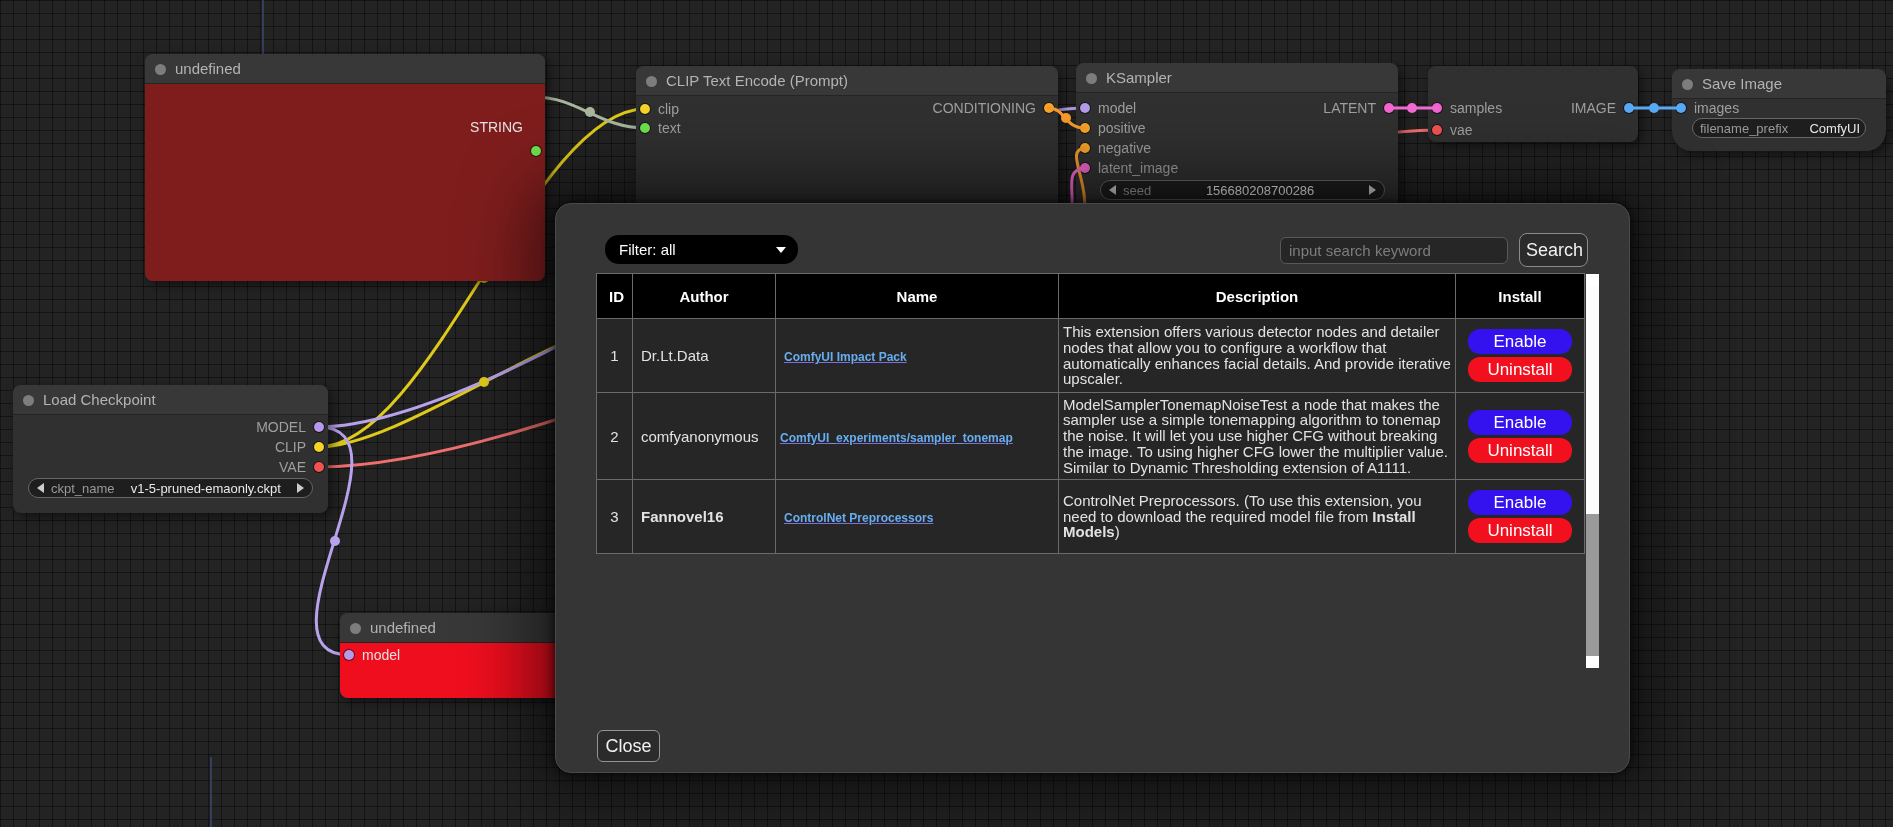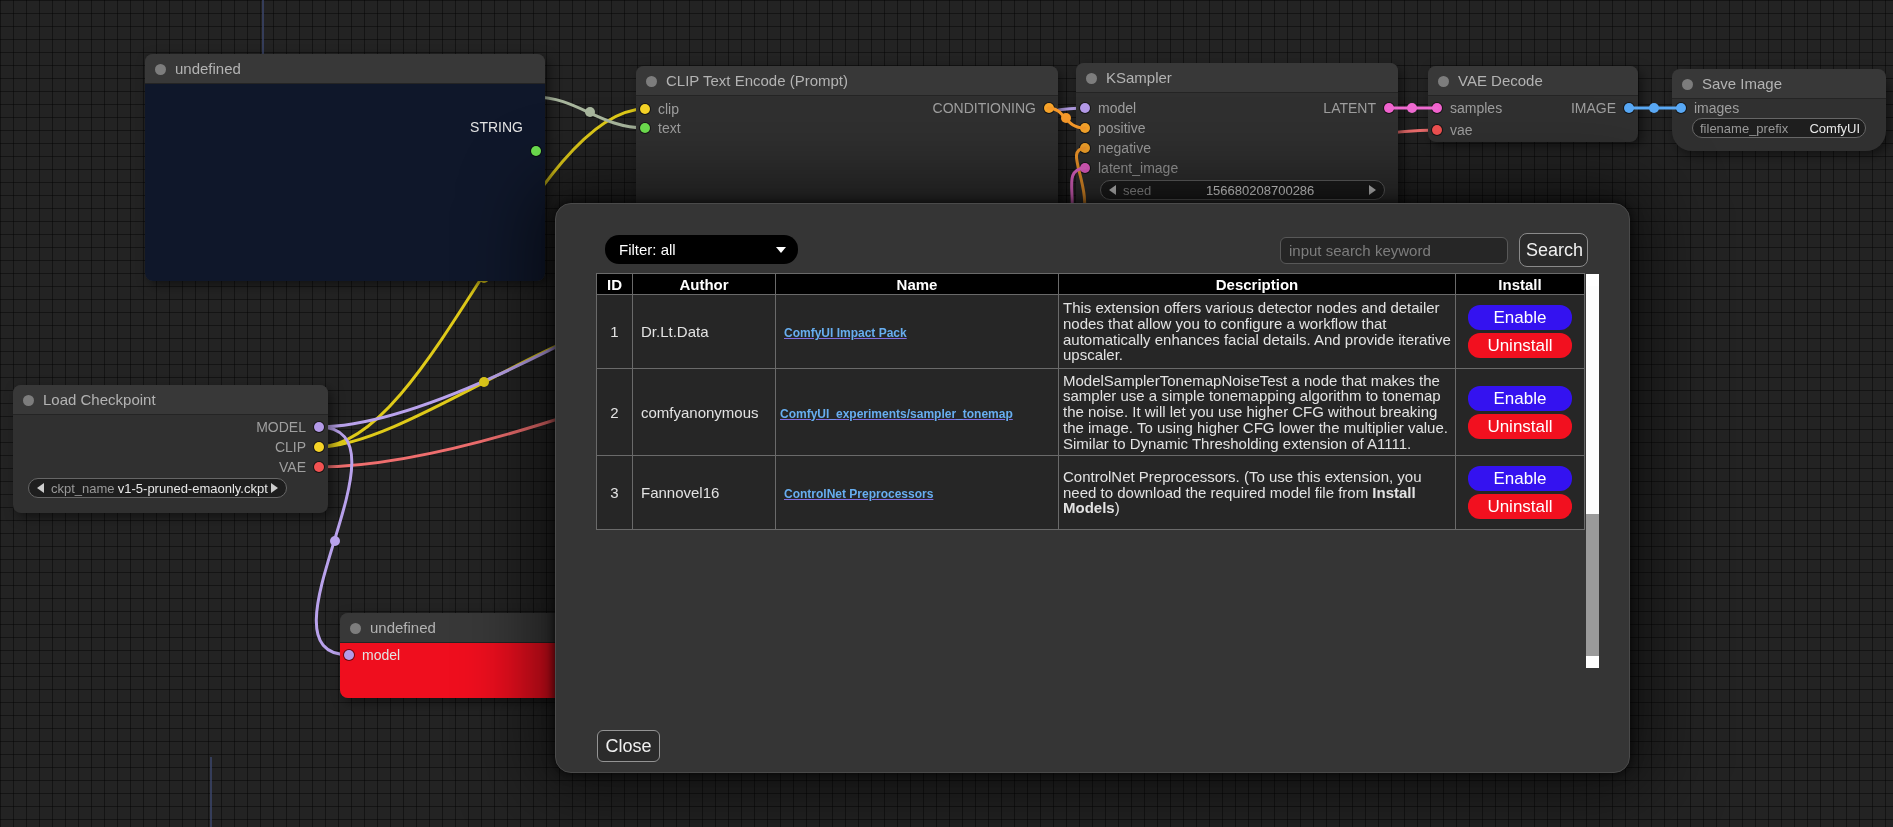--- a/index.html
+++ b/index.html
@@ -52,21 +52,21 @@
   #search-input{position:absolute;left:724px;top:33px;width:228px;height:27px;background:#262626;
     border:1px solid #585858;border-radius:6px;box-sizing:border-box;color:#ddd;font-size:15px;
     padding:0 8px;font-family:"Liberation Sans",sans-serif;}
   #search-input::placeholder{color:#7d7d7d;}
   #search-btn{position:absolute;left:963px;top:29px;width:69px;height:34px;background:#2b2b2b;
     border:1px solid #8a8a8a;border-radius:8px;color:#f0f0f0;font-size:18px;cursor:pointer;
     font-family:"Liberation Sans",sans-serif;}
   #scrollwrap{position:absolute;left:40px;top:69px;width:1003px;height:396px;}
   table.ext{border-collapse:collapse;width:988px;table-layout:fixed;}
   table.ext th{background:#000;color:#fff;font-size:15px;font-weight:bold;height:20px;
-    border:1px solid #6a6a6a;padding:0;}
+    border:1px solid #6a6a6a;padding:12px;}
   table.ext td{background:#262626;color:#e2e2e2;font-size:15px;border:1px solid #6a6a6a;
     padding:0 4px;vertical-align:middle;}
   td.c{text-align:center;}
   td.desc{font-size:14px;line-height:15.8px;vertical-align:top;padding:2px 4px;color:#efefef;}
   a.ext-link{font-weight:bold;font-size:12px;color:#67aef0;text-decoration:underline;
     text-decoration-color:#7f6ce0;white-space:nowrap;}
   .act-btn{display:block;width:104px;height:25px;margin:3px auto;border:none;border-radius:12px;
     color:#fff;font-size:17px;line-height:25px;cursor:pointer;font-family:"Liberation Sans",sans-serif;padding:0;}
   #scrollbar{position:absolute;left:990px;top:1px;width:13px;height:394px;background:#9a9a9a;}
   .sb-btn{position:absolute;left:0;width:13px;height:12px;background:#fff;}
@@ -96,21 +96,21 @@
     <circle cx="484" cy="382" r="5" fill="#dfca19"></circle>
     <circle cx="335" cy="541" r="5" fill="#b9a2ec"></circle>
     <circle cx="590" cy="112" r="5" fill="#a9b79e"></circle>
   </svg>
 
   <div class="node" style="left:145px;top:54px;width:400px;height:227px;">
     <div class="titlebar">
       <span class="tdot"></span>
       <span class="ntitle">undefined</span>
     </div>
-    <div class="nbody redbody" style="background-color: #0f172a;">
+    <div class="nbody redbody" style="background-color: #7f1d1d;">
       <div class="port out" style="top:33px">
         <span class="plabel">STRING</span>
       </div>
     </div>
     <span class="pdot" style="position: absolute; right: 4px; top: 92px; background-color: rgb(110, 224, 79);"></span>
   </div>
 
   <div class="node" style="left:636px;top:66px;width:422px;height:170px;">
     <div class="titlebar">
       <span class="tdot"></span>
@@ -157,24 +157,20 @@
     </div>
     <div class="widget" style="left:24px;top:117px;width:285px;">
       <span class="warr l"></span>
       <span class="wname">seed</span>
       <span class="wval">156680208700286</span>
       <span class="warr r"></span>
     </div>
   </div>
 
   <div class="node" style="left:1428px;top:66px;width:210px;height:76px;">
-    <div class="titlebar">
-      <span class="tdot"></span>
-      <span class="ntitle">VAE Decode</span>
-    </div>
     <div class="port in" style="top:32px">
       <span class="pdot" style="background-color: rgb(242, 99, 207);"></span>
       <span class="plabel">samples</span>
     </div>
     <div class="port in" style="top:54px">
       <span class="pdot" style="background-color: rgb(242, 82, 82);"></span>
       <span class="plabel">vae</span>
     </div>
     <div class="port out" style="top:32px">
       <span class="pdot" style="background-color: rgb(88, 168, 245);"></span>
@@ -207,21 +203,21 @@
       <span class="plabel">MODEL</span>
     </div>
     <div class="port out" style="top:52px">
       <span class="pdot" style="background-color: rgb(245, 211, 39);"></span>
       <span class="plabel">CLIP</span>
     </div>
     <div class="port out" style="top:72px">
       <span class="pdot" style="background-color: rgb(242, 82, 82);"></span>
       <span class="plabel">VAE</span>
     </div>
-    <div class="widget" style="left:15px;top:93px;width:259px;">
+    <div class="widget" style="left:15px;top:93px;width:285px;">
       <span class="warr l"></span>
       <span class="wname">ckpt_name</span>
       <span class="wval">v1-5-pruned-emaonly.ckpt</span>
       <span class="warr r"></span>
     </div>
   </div>
 
   <div class="node" style="left:340px;top:613px;width:330px;height:85px;">
     <div class="titlebar">
       <span class="tdot"></span>
@@ -296,21 +292,21 @@
               <a class="ext-link" href="#">ComfyUI_experiments/sampler_tonemap</a>
             </td>
             <td class="desc">ModelSamplerTonemapNoiseTest a node that makes the sampler use a simple tonemapping algorithm to tonemap the noise. It will let you use higher CFG without breaking the image. To using higher CFG lower the multiplier value. Similar to Dynamic Thresholding extension of A1111.</td>
             <td class="c">
               <button class="act-btn" style="background-color: rgb(52, 18, 240);">Enable</button>
               <button class="act-btn" style="background-color: rgb(242, 16, 31);">Uninstall</button>
             </td>
           </tr>
           <tr style="height:74px;">
             <td class="c">3</td>
-            <td style="padding-left:8px;">Fannovel16</td>
+            <td style="padding-left:8px;font-weight:bold;">Fannovel16</td>
             <td style="padding-left:8px;">
               <a class="ext-link" href="#">ControlNet Preprocessors</a>
             </td>
             <td class="desc">
               <span>ControlNet Preprocessors. (To use this extension, you need to download the required model file from </span><b>Install Models</b><span>)</span>
             </td>
             <td class="c">
               <button class="act-btn" style="background-color: rgb(52, 18, 240);">Enable</button>
               <button class="act-btn" style="background-color: rgb(242, 16, 31);">Uninstall</button>
             </td>

